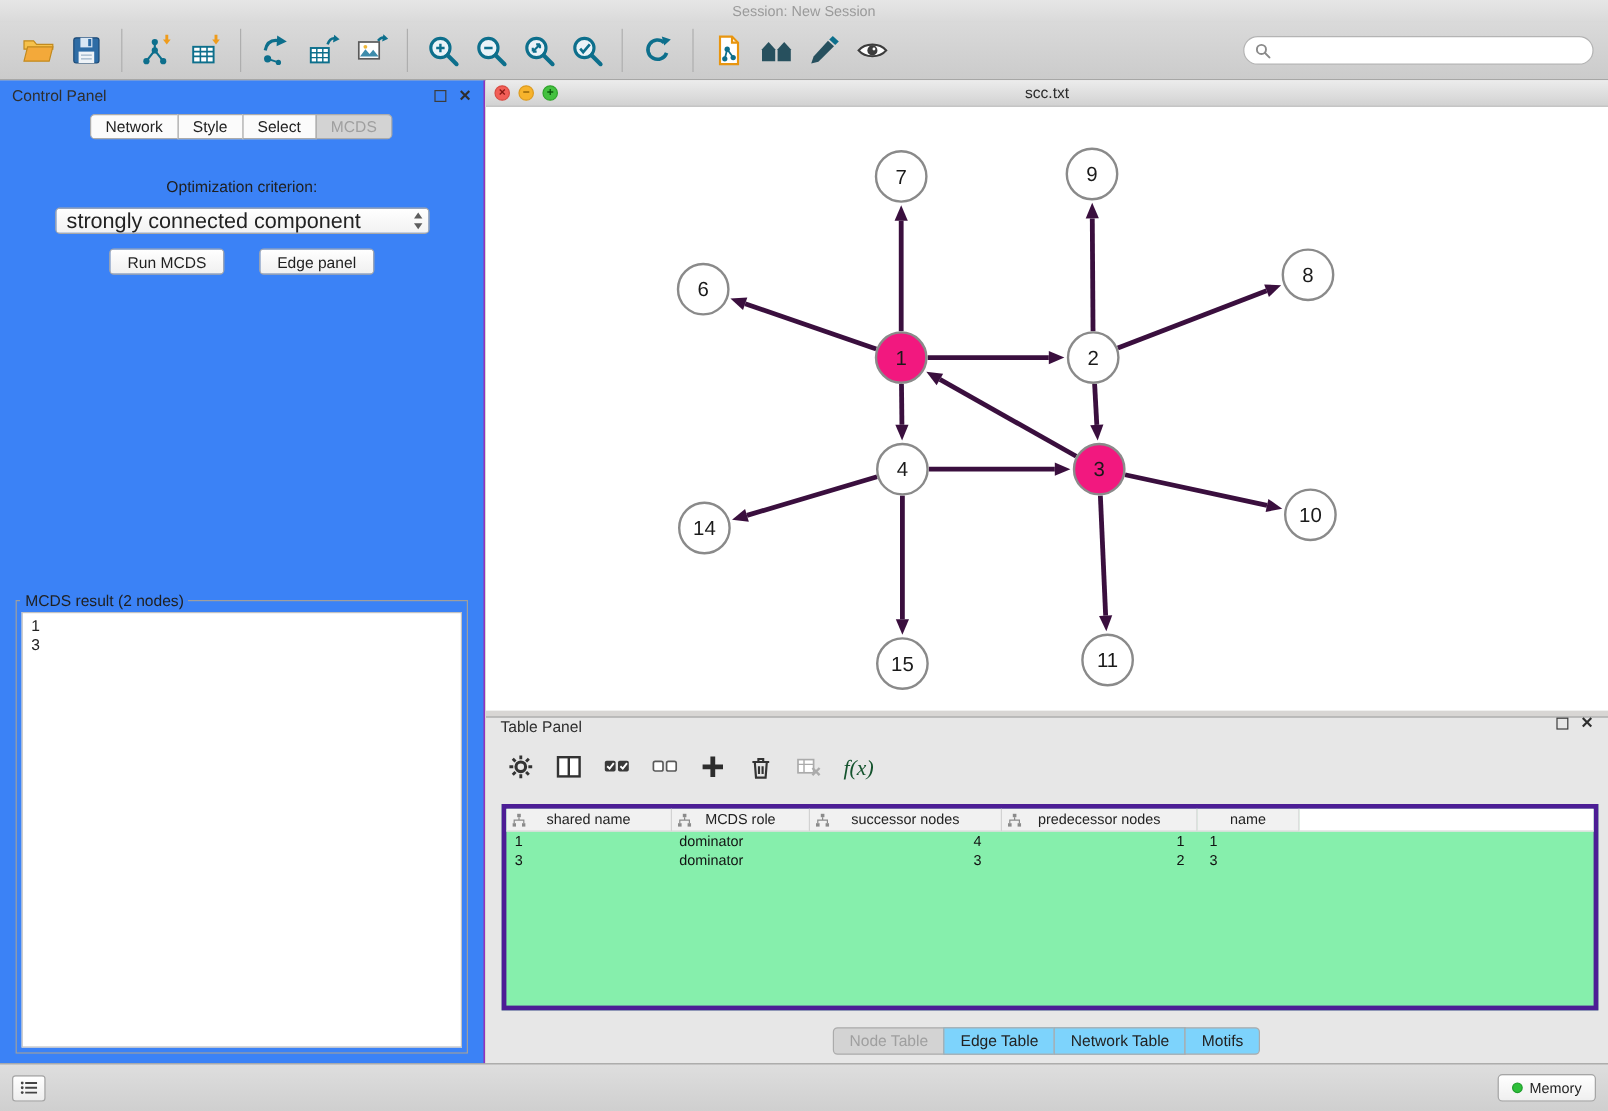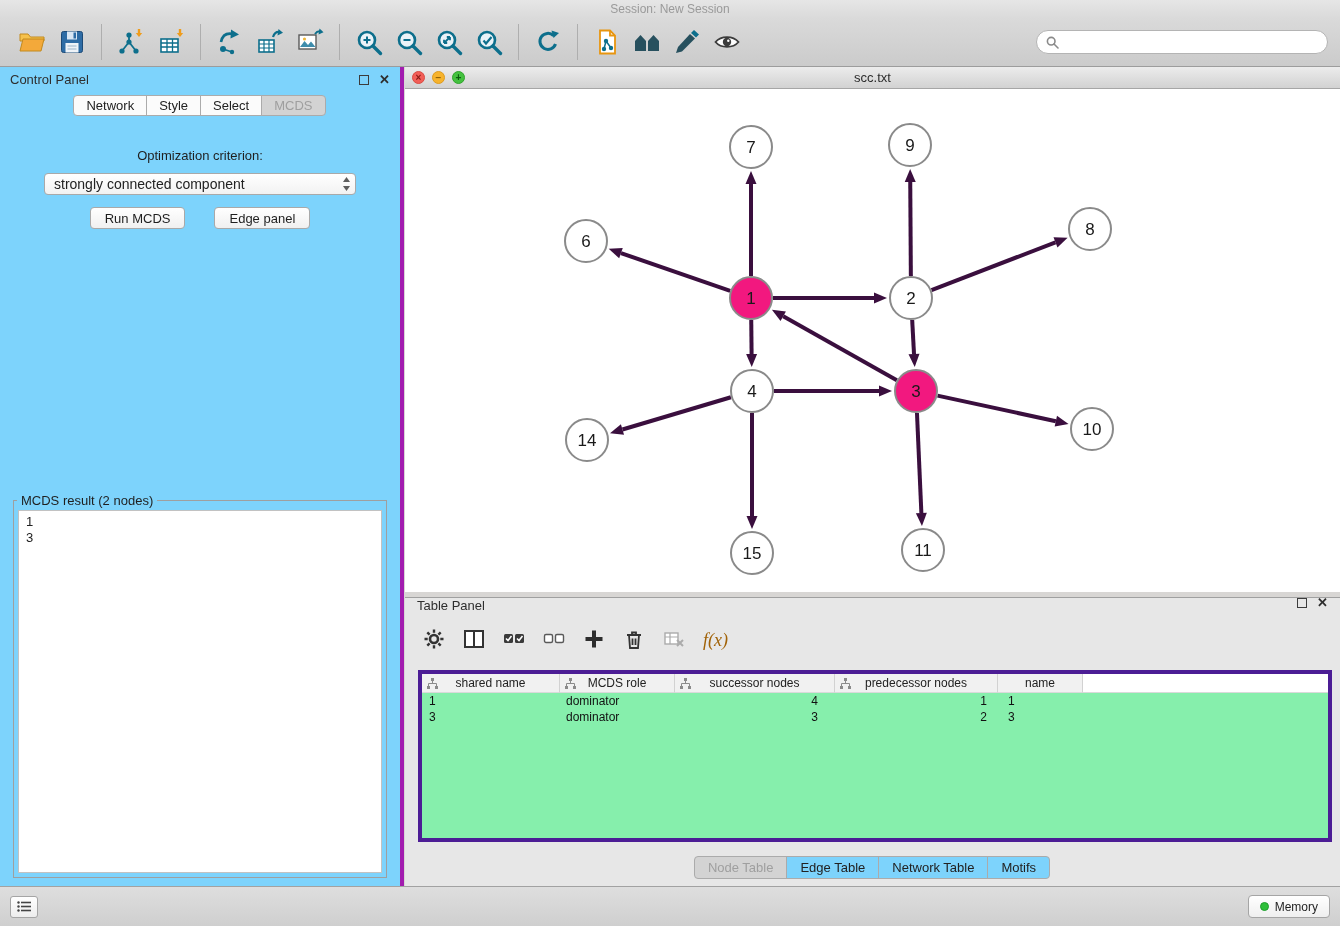--- a/index.html
+++ b/index.html
@@ -9,32 +9,32 @@
 
   
   .titlebar{position:absolute;top:0;left:0;right:0;height:18px;background:linear-gradient(#e6e6e6,#dadada);text-align:center;font-size:12px;line-height:18px;color:#9a9a9a}
   .toolbar{position:absolute;top:18px;left:0;right:0;height:49px;background:linear-gradient(#dadada,#cbcbcb);border-bottom:1px solid #9c9c9c;display:flex;align-items:center;padding:0 12px}
   .tb-btn{width:40px;height:40px;display:flex;align-items:center;justify-content:center;flex:0 0 auto;cursor:default}
   .tb-sep{width:1px;height:36px;background:#aeaeae;margin:0 9px;flex:0 0 auto}
   .search-box{margin-left:auto;width:292px;height:24px;background:#fff;border:1px solid #b4b4b4;border-radius:12px;display:flex;align-items:center;padding:0 9px;gap:6px}
   .search-box input{border:none;outline:none;flex:1;font-size:13px;font-family:"Liberation Sans",sans-serif;background:transparent}
 
   
-  .control-panel{position:absolute;left:0;top:67px;width:404px;bottom:40px;background:#7dd3fc;border-right:4px solid #a21caf}
+  .control-panel{position:absolute;left:0;top:67px;width:404px;bottom:40px;background:#3b82f6;border-right:1px solid #a21caf}
   .panel-header{height:25px;display:flex;align-items:center;padding:0 10px;font-size:13px;color:#2e2e2e}
   .win-float{margin-left:auto;width:10px;height:10px;border:1.6px solid #3c3c3c;display:inline-block}
   .win-close{margin-left:10px;font-size:13px;font-weight:bold;color:#2e2e2e;line-height:10px}
   .cp-tabs{display:flex;justify-content:center;margin-top:3px}
   .cp-tab{padding:2px 12px;font-size:13px;background:#fbfbfb;border:1px solid #ababab;margin-left:-1px;color:#222}
   .cp-tab:first-child{border-radius:4px 0 0 4px}
   .cp-tab:last-child{border-radius:0 4px 4px 0}
   .cp-tab.active{background:#d3d3d3;color:#9f9f9f}
   .cp-body{text-align:center;margin-top:32px}
   .opt-label{font-size:13px;color:#1f1f1f}
-  .dropdown{width:312px;height:22px;margin:10px auto 0;border:1px solid #a9a9a9;border-radius:4px;background:linear-gradient(#ffffff,#f2f2f2);display:flex;align-items:center;padding:0 4px 0 9px;font-size:14px;text-align:left}
+  .dropdown{width:312px;height:22px;margin:10px auto 0;border:1px solid #a9a9a9;border-radius:4px;background:linear-gradient(#ffffff,#f2f2f2);display:flex;align-items:center;padding:0 4px 0 9px;font-size:18px;text-align:left}
   .dropdown .dd-label{flex:1}
   .btn-row{margin-top:12px;display:flex;justify-content:center;gap:29px}
   .btn{height:22px;padding:0 14px;font-size:13px;font-family:"Liberation Sans",sans-serif;background:linear-gradient(#ffffff,#f0f0f0);border:1px solid #a9a9a9;border-radius:4px;color:#1f1f1f}
   .result-box{position:absolute;left:13px;right:13px;top:426px;bottom:8px;border:1px solid #9f9f9f}
   .result-box legend{font-size:13px;margin-left:3px;padding:0 4px;color:#1f1f1f}
   .result-list{position:absolute;left:4px;right:4px;top:2px;bottom:4px;background:#fff;border:1px solid #c2c2c2;font-size:13px;line-height:16px;padding:3px 7px;text-align:left}
 
   
   .net-window{position:absolute;left:405px;top:67px;right:0;height:525px;background:#fff}
   .net-titlebar{height:22px;background:linear-gradient(#ececec,#d2d2d2);border-bottom:1px solid #a6a6a6;display:flex;align-items:center;padding:0 7px;gap:7px;position:relative}
@@ -42,21 +42,21 @@
   .tl.red{background:#f25e57;border:1px solid #d84b42;color:#871812}
   .tl.yellow{background:#f7b32c;border:1px solid #dd9b1f;color:#8a5d05}
   .tl.green{background:#44c13f;border:1px solid #2fa32b;color:#0b5c0d}
   .net-title{position:absolute;left:0;right:0;text-align:center;font-size:13px;color:#2c2c2c}
   .net-canvas{position:absolute;top:22px;left:0;right:0;bottom:0;background:#fff}
 
   
   .table-panel{position:absolute;left:405px;top:597px;right:0;bottom:40px;background:#e7e7e7;border-top:1px solid #a0a0a0}
   .tp-header{height:24px;display:flex;align-items:flex-start;padding:0 12px;font-size:13px;color:#2e2e2e}
   .tp-toolbar{height:36px;display:flex;align-items:center;gap:18px;padding:0 18px}
-  .fx{font-family:"Liberation Serif",serif;font-style:italic;color:#a16207;font-size:18px}
+  .fx{font-family:"Liberation Serif",serif;font-style:italic;color:#14532d;font-size:18px}
   .tp-table{position:absolute;left:13px;right:8px;top:72px;bottom:44px;background:#86efac;border:4px solid #4c1d95}
   .thead{display:flex;height:19px;font-size:12px;color:#222}
   .th{position:relative;display:flex;align-items:center;justify-content:center;background:#f1f1f1;border-right:1px solid #d2d2d2;border-bottom:1px solid #dadada}
   .th .sort{position:absolute;left:5px;top:4px}
   .th.filler{flex:1;background:#fff;border-right:none}
   .trow{display:flex;height:16px;align-items:center;font-size:12px;color:#111}
   .td{overflow:hidden;white-space:nowrap}
   .c0{width:138px;padding-left:7px}
   .c1{width:115px;padding-left:6px}
   .c2{width:160px}

